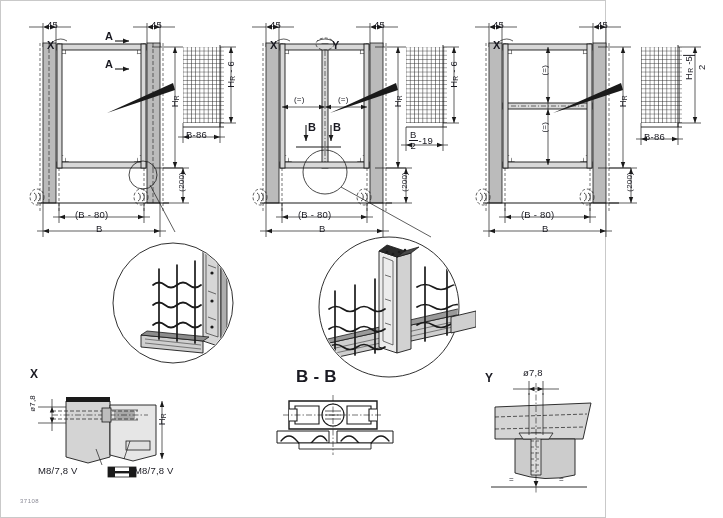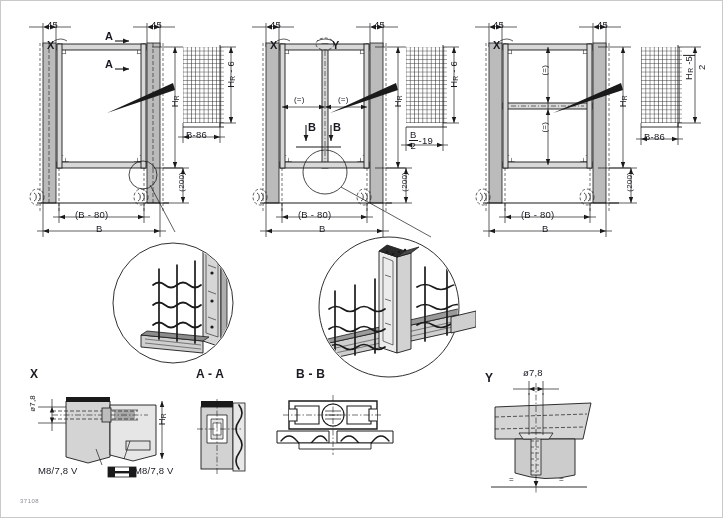--- a/index.html
+++ b/index.html
@@ -1,18 +1,18 @@
 <!DOCTYPE html>
 <html><head>
 <meta charset="utf-8">
 <style>
   html,body{margin:0;padding:0;background:#fff;}
   body{width:723px;height:518px;overflow:hidden;
        font-family:"Liberation Sans",sans-serif;color:#111;}
-  #sheet{position:relative;width:723px;height:518px;box-sizing:border-box;
+  #sheet{position:relative;width:606px;height:518px;box-sizing:border-box;
          border:1px solid #c9c9c9;background:#fff;}
   .abs{position:absolute;}
   svg{display:block;}
   .lbl{position:absolute;font-size:9.5px;color:#1a1a22;white-space:nowrap;
        letter-spacing:.2px;}
   .lbl.b{font-weight:bold;}
   .lbl.sm{font-size:8px;}
   .vert{writing-mode:vertical-rl;transform:rotate(180deg);}
   .frac{display:inline-block;text-align:center;line-height:1;vertical-align:middle;}
   .frac .n{display:block;border-bottom:1px solid #1a1a22;padding:0 1px;}
@@ -671,40 +671,20 @@
         <rect x="89" y="100" width="14" height="2.4"></rect>
       </g>
     </svg>
     <span class="lbl b" style="left:4px;top:-4px;font-size:12px;">X</span>
     <span class="vert lbl sm" style="left:2px;top:24px;">ø7,8</span>
     <span class="vert lbl" style="left:130px;top:42px;"><span>H</span><span class="sub">R</span></span>
     <span class="lbl" style="left:12px;top:94px;">M8/7,8 V</span>
     <span class="lbl" style="left:108px;top:94px;">M8/7,8 V</span>
   </div>
 
-  <div class="abs" style="left:190px;top:370px;width:70px;height:125px;">
-    <svg width="70" height="125" viewBox="0 0 70 125">
-      <rect x="10" y="30" width="32" height="6" fill="#1a1a1a"></rect>
-      <rect x="10" y="36" width="32" height="62" fill="#d2d2d2" stroke="#1a1a1a" stroke-width=".9"></rect>
-      <path d="M16 44 H36 V72 H16 Z" fill="#fff" stroke="#1a1a1a" stroke-width=".8"></path>
-      <path d="M20 48 H32 V68 H20 Z" fill="#e3e3e3" stroke="#1a1a1a" stroke-width=".7"></path>
-      <path d="M22 52 h8 v12 h-8 Z" fill="#fff" stroke="#1a1a1a" stroke-width=".6"></path>
-
-      <rect x="42" y="32" width="12" height="68" fill="#e8e8e8" stroke="#1a1a1a" stroke-width=".8"></rect>
-      <g stroke="#1a1a1a" stroke-width="1.6" fill="none" stroke-linecap="round">
-        <path d="M48 34 q6 8 0 16 t0 16 t0 16 t0 16"></path>
-      </g>
-
-      <g stroke="#1a1a1a" stroke-width=".6" stroke-dasharray="6 2 1.5 2">
-        <path d="M26 28V104"></path>
-          <path d="M6 58H50"></path>
-      </g>
-    </svg>
-    <span class="lbl b" style="left:5px;top:-4px;font-size:12px;">A - A</span>
-  </div>
 
   <div class="abs" style="left:270px;top:370px;width:130px;height:125px;">
     <svg width="130" height="125" viewBox="0 0 130 125">
 
       <path d="M18 30 H106 V58 H18 Z" fill="#fff" stroke="#1a1a1a" stroke-width="1.4"></path>
       <path d="M24 35 H48 V53 H24 Z" fill="#fff" stroke="#1a1a1a" stroke-width="1.1"></path>
       <path d="M76 35 H100 V53 H76 Z" fill="#fff" stroke="#1a1a1a" stroke-width="1.1"></path>
 
       <path d="M18 38 h8 v12 h-8" fill="#fff" stroke="#1a1a1a" stroke-width="1.1"></path>
       <path d="M106 38 h-8 v12 h8" fill="#fff" stroke="#1a1a1a" stroke-width="1.1"></path>
@@ -720,21 +700,21 @@
         <path d="M10 70 q8 -10 16 0 t16 0 t14 0"></path>
         <path d="M70 70 q8 -10 16 0 t16 0 t16 0"></path>
       </g>
       <path d="M28 72 H100 V78 H28 Z" fill="#fff" stroke="#1a1a1a" stroke-width=".9"></path>
 
       <g stroke="#1a1a1a" stroke-width=".6" stroke-dasharray="6 2 1.5 2">
         <path d="M62 24V84"></path>
           <path d="M12 44H112"></path>
       </g>
     </svg>
-    <span class="lbl b" style="left:25px;top:-4px;font-size:12px;">B - B</span>
+    <span class="lbl b" style="left:25px;top:-4px;font-size:17px;">B - B</span>
   </div>
 
   <div class="abs" style="left:470px;top:368px;width:160px;height:130px;">
     <svg width="160" height="130" viewBox="0 0 160 130">
 
       <g stroke="#1a1a1a" stroke-width=".7" fill="none">
         <path d="M58 12V26"></path>
           <path d="M72 12V26"></path>
           <path d="M42 20H88"></path>
       </g>

